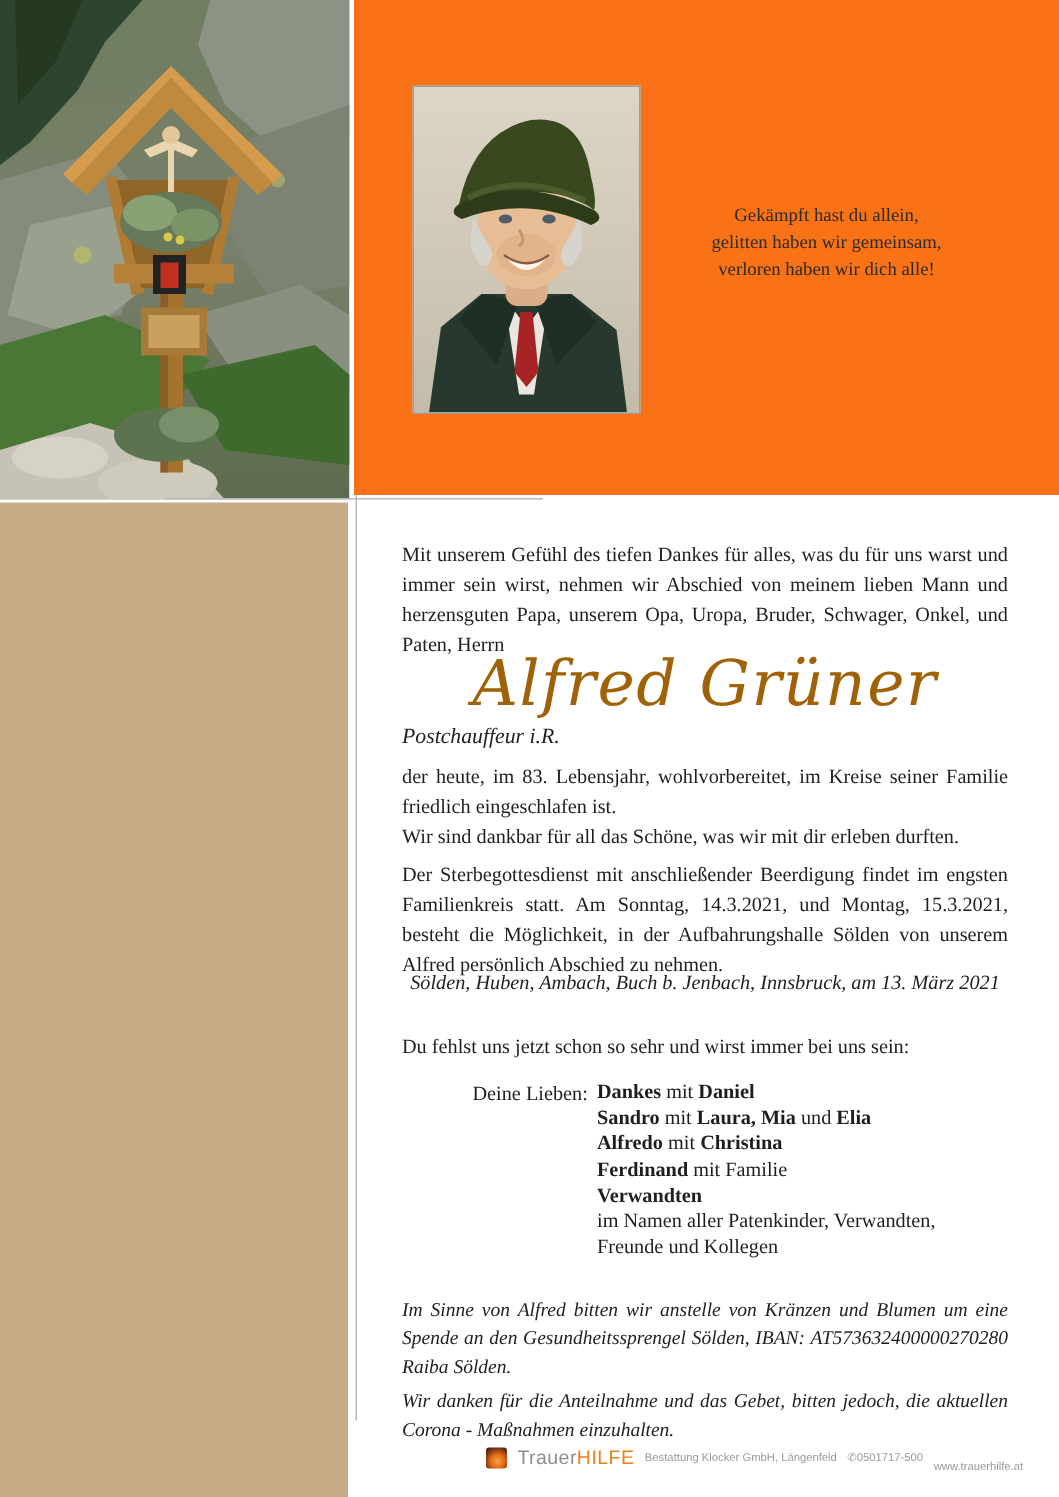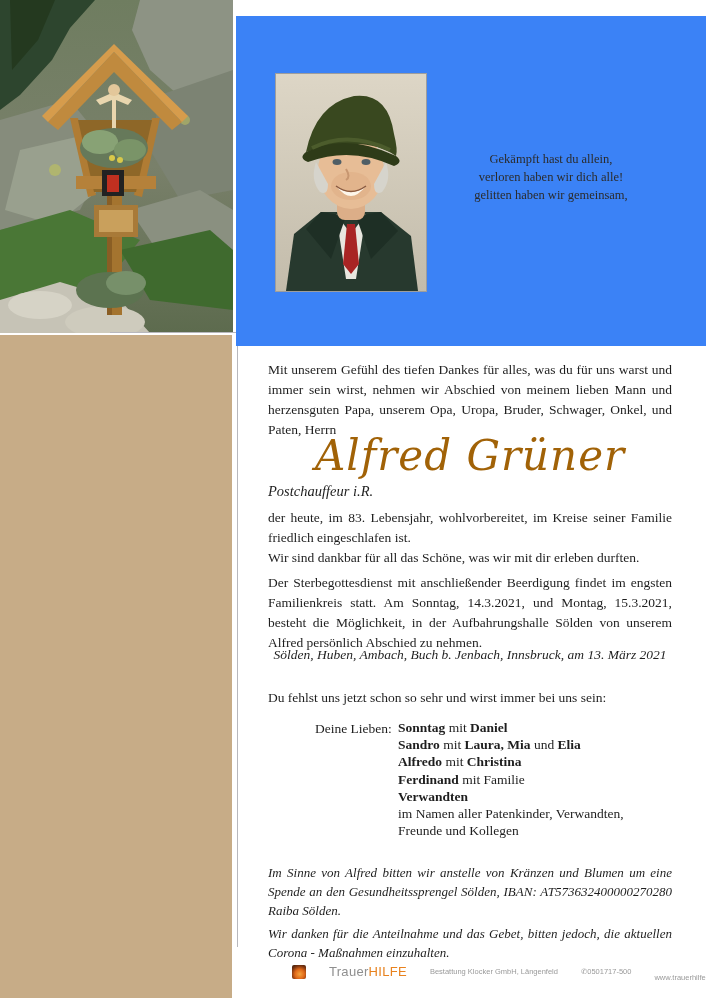--- a/index.html
+++ b/index.html
@@ -10,21 +10,21 @@
   .crucifix{position:absolute;left:0;top:0;width:233px;height:333px;overflow:hidden;}
 
   
   .tanband{position:absolute;left:0;top:335px;width:232px;height:663px;background:#c7ac87;}
 
   
   .vline{position:absolute;left:237px;top:170px;width:1px;height:777px;background:#b8b8bd;}
   .hline{position:absolute;left:110px;top:332px;width:252px;height:1px;background:#b8b8bd;}
 
   
-  .quote-panel{position:absolute;left:236px;top:0;width:470px;height:330px;background:#3b82f6;margin-top:16px;}
+  .quote-panel{position:absolute;left:236px;top:0;width:470px;height:330px;background:#f97316;}
   .portrait{position:absolute;left:39px;top:57px;width:152px;height:219px;border:1px solid #9d9d9d;
             box-sizing:border-box;overflow:hidden;background:#d8d2c2;}
   .quote{position:absolute;left:190px;top:134px;width:250px;text-align:center;
          font-size:12.5px;line-height:18px;color:#2b2b2b;}
 
   
   .main{position:absolute;left:268px;top:0;width:404px;font-size:13.5px;line-height:20px;}
   .para{position:absolute;left:0;width:404px;margin:0;text-align:justify;}
   .deceased-name{position:absolute;left:0;width:404px;text-align:center;
                  font-size:42px;line-height:48px;font-style:italic;
@@ -33,21 +33,21 @@
                   font-style:italic;font-size:14.5px;}
   .oneline{white-space:nowrap;text-align:center;font-style:italic;}
   .mourners{position:absolute;left:0;width:404px;}
   .mourners .label{position:absolute;left:47px;top:0;}
   .mourners .rows{position:absolute;left:130px;top:0;line-height:17.2px;}
   .mrow .b{font-weight:bold;}
   .italicp{font-style:italic;font-size:13px;line-height:19px;}
 
   
   .footer{position:absolute;left:300px;top:961px;width:406px;display:flex;
-          align-items:center;justify-content:center;gap:23px;
+          align-items:center;justify-content:center;gap:7px;
           font-family:"Liberation Sans", sans-serif;}
   .brand-icon{width:14px;height:14px;border-radius:2px;flex:0 0 auto;
               background:radial-gradient(circle at 55% 65%, #f5a33c 0%, #e06818 40%, #7a3410 70%, #2e1a0c 100%);}
   .brand-word{font-size:13px;letter-spacing:.3px;white-space:nowrap;}
   .brand-word .g{color:#8f8f8f;}
   .brand-word .o{color:#e8821e;}
   .brand-small{font-size:7.5px;color:#9a9a9a;white-space:nowrap;}
   .brand-phone{font-size:7.5px;color:#9a9a9a;white-space:nowrap;}
   .brand-web{font-size:7.5px;color:#9a9a9a;white-space:nowrap;margin-top:12px;}
 </style>
@@ -153,22 +153,22 @@
         <ellipse cx="90" cy="88" rx="4.5" ry="3" fill="#4f5e66"></ellipse>
         <path d="M70,95 q5,8 0,11" stroke="#c79670" stroke-width="2" fill="none"></path>
 
         <path d="M30,78 Q40,30 78,22 Q112,18 118,60 Q122,76 120,82 Q90,60 30,78 Z" fill="#39481f"></path>
         <path d="M30,78 Q70,58 120,82 Q128,88 118,92 Q75,72 32,88 Q22,84 30,78 Z" fill="#2e3b18"></path>
         <path d="M36,74 Q72,56 114,76" stroke="#4c5c2c" stroke-width="4" fill="none"></path>
       </svg>
     </div>
     <div class="quote">
       <div>Gekämpft hast du allein,</div>
+      <div>gelitten haben wir gemeinsam,</div>
       <div>verloren haben wir dich alle!</div>
-      <div>gelitten haben wir gemeinsam,</div>
     </div>
   </div>
 
   <div class="main">
     <p class="para" style="top:360px">Mit unserem Gefühl des tiefen Dankes für alles, was du für uns warst und immer sein wirst, nehmen wir Abschied von meinem lieben Mann und herzensguten Papa, unserem Opa, Uropa, Bruder, Schwager, Onkel, und Paten, Herrn</p>
 
     <div class="deceased-name" style="top:432px">Alfred Grüner</div>
     <div class="deceased-title" style="top:481px">Postchauffeur i.R.</div>
 
     <p class="para" style="top:508px">der heute, im 83. Lebensjahr, wohlvorbereitet, im Kreise seiner Familie friedlich eingeschlafen ist.</p>
@@ -176,21 +176,21 @@
 
     <p class="para" style="top:573px">Der Sterbegottesdienst mit anschließender Beerdigung findet im engsten Familienkreis statt. Am Sonntag, 14.3.2021, und Montag, 15.3.2021, besteht die Möglichkeit, in der Aufbahrungshalle Sölden von unserem Alfred persönlich Abschied zu nehmen.</p>
 
     <p class="para oneline" style="top:645px">Sölden, Huben, Ambach, Buch b. Jenbach, Innsbruck, am 13. März 2021</p>
 
     <p class="para" style="top:688px;text-align:left">Du fehlst uns jetzt schon so sehr und wirst immer bei uns sein:</p>
 
     <div class="mourners" style="top:719px">
       <div class="label">Deine Lieben:</div>
       <div class="rows">
-          <div class="mrow"><span class="b">Sonntag</span><span> mit </span><span class="b">Daniel</span></div>
+          <div class="mrow"><span class="b">Dankes</span><span> mit </span><span class="b">Daniel</span></div>
           <div class="mrow"><span class="b">Sandro</span><span> mit </span><span class="b">Laura, Mia</span><span> und </span><span class="b">Elia</span></div>
           <div class="mrow"><span class="b">Alfredo</span><span> mit </span><span class="b">Christina</span></div>
           <div class="mrow"><span class="b">Ferdinand</span><span> mit Familie</span></div>
           <div class="mrow"><span class="b">Verwandten</span></div>
           <div class="mrow"><span>im Namen aller Patenkinder, Verwandten,</span></div>
           <div class="mrow"><span>Freunde und Kollegen</span></div>
         </div>
     </div>
 
     <p class="para italicp" style="top:863px">Im Sinne von Alfred bitten wir anstelle von Kränzen und Blumen um eine Spende an den Gesundheitssprengel Sölden, IBAN: AT573632400000270280 Raiba Sölden.</p>

